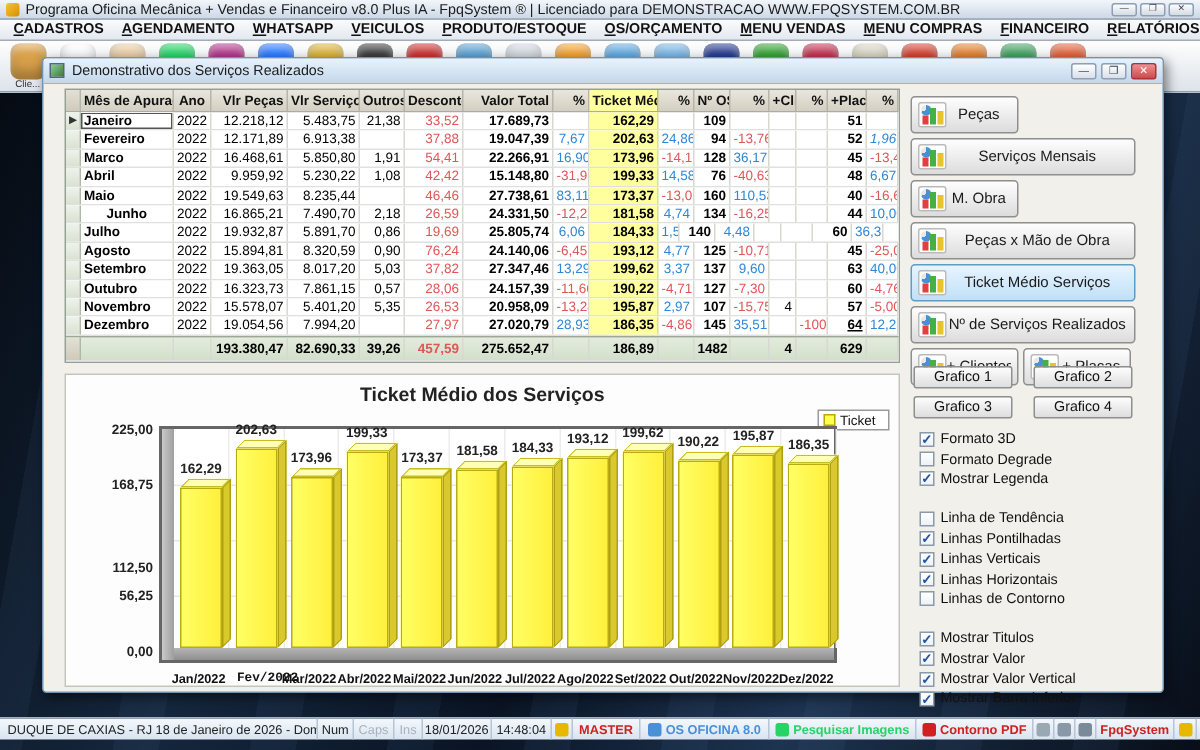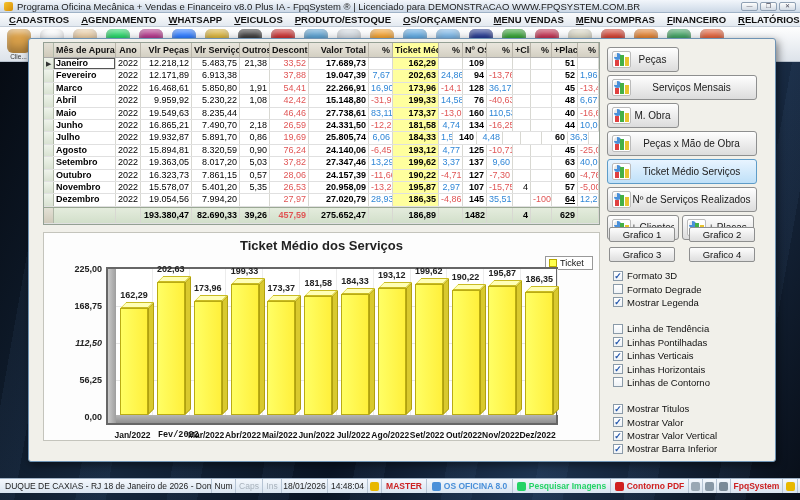--- a/index.html
+++ b/index.html
@@ -177,20 +177,29 @@
     <div class="tbi">
       <div class="tbg" style="background: rgb(63, 160, 96);"></div>
     </div>
     <div class="tbi">
       <div class="tbg" style="background: rgb(224, 96, 58);"></div>
     </div>
   </div>
 <div class="desktop"></div>
 
 <div class="child">
+  <div class="ctitle">
+    <span class="cico2"></span>
+    <span class="ctext">Demonstrativo dos Serviços Realizados</span>
+    <span class="cbtns">
+      <span class="cb2">—</span>
+      <span class="cb2">❐</span>
+      <span class="cb2 close">✕</span>
+    </span>
+  </div>
   <div class="ccontent">
     <div class="grid">
         <div class="trow thead">
           <div class="tc c sel" style="width: 10px;"></div>
           <div class="tc l" style="width: 62px;">Mês de Apuração</div>
           <div class="tc c" style="width: 25px;">Ano</div>
           <div class="tc r" style="width: 51px;">Vlr Peças</div>
           <div class="tc r" style="width: 48px;">Vlr Serviço</div>
           <div class="tc r" style="width: 30px;">Outros</div>
           <div class="tc r" style="width: 39px;">Desconto</div>
@@ -234,21 +243,21 @@
           <div class="tc r neg" style="width: 39px;">37,88</div>
           <div class="tc r  b" style="width: 60px;">19.047,39</div>
           <div class="tc r pos" style="width: 24px;">7,67</div>
           <div class="tc r  tick b" style="width: 46px;">202,63</div>
           <div class="tc r pos" style="width: 24px;">24,86</div>
           <div class="tc r  b" style="width: 24px;">94</div>
           <div class="tc r neg" style="width: 26px;">-13,76</div>
           <div class="tc r" style="width: 18px;"></div>
           <div class="tc r" style="width: 21px;"></div>
           <div class="tc r  b" style="width: 26px;">52</div>
-          <div class="tc r pos" style="width: 21px;">1,96</div>
+          <div class="tc r pos" style="width: 21px; font-style: italic;">1,96</div>
         </div>
         <div class="trow">
           <div class="tc c sel" style="width: 10px;"></div>
           <div class="tc l  b" style="width: 62px;">Marco</div>
           <div class="tc c" style="width: 25px;">2022</div>
           <div class="tc r" style="width: 51px;">16.468,61</div>
           <div class="tc r" style="width: 48px;">5.850,80</div>
           <div class="tc r" style="width: 30px;">1,91</div>
           <div class="tc r neg" style="width: 39px;">54,41</div>
           <div class="tc r  b" style="width: 60px;">22.266,91</div>
@@ -295,21 +304,21 @@
           <div class="tc r neg" style="width: 24px;">-13,02</div>
           <div class="tc r  b" style="width: 24px;">160</div>
           <div class="tc r pos" style="width: 26px;">110,53</div>
           <div class="tc r" style="width: 18px;"></div>
           <div class="tc r" style="width: 21px;"></div>
           <div class="tc r  b" style="width: 26px;">40</div>
           <div class="tc r neg" style="width: 21px;">-16,67</div>
         </div>
         <div class="trow">
           <div class="tc c sel" style="width: 10px;"></div>
-          <div class="tc l  b" style="width: 62px;">Junho</div>
+          <div class="tc l  b" style="width: 62px; text-align: center;">Junho</div>
           <div class="tc c" style="width: 25px;">2022</div>
           <div class="tc r" style="width: 51px;">16.865,21</div>
           <div class="tc r" style="width: 48px;">7.490,70</div>
           <div class="tc r" style="width: 30px;">2,18</div>
           <div class="tc r neg" style="width: 39px;">26,59</div>
           <div class="tc r  b" style="width: 60px;">24.331,50</div>
           <div class="tc r neg" style="width: 24px;">-12,28</div>
           <div class="tc r  tick b" style="width: 46px;">181,58</div>
           <div class="tc r pos" style="width: 24px;">4,74</div>
           <div class="tc r  b" style="width: 24px;">134</div>
@@ -642,21 +651,21 @@
             </div>
             <div class="slot" style="left: 405.167px; width: 36.8333px;">
               <div class="bar" style="height: 123px;"></div>
               <div class="vlab" style="bottom: 131px; left: -4px;">186,35</div>
             </div>
           </div>
       </div>
       <div id="yaxis">
           <div class="ylab" style="top: 31px;">225,00</div>
           <div class="ylab" style="top: 68px;">168,75</div>
-          <div class="ylab" style="top: 105px; font-style: italic;">112,50</div>
+          <div class="ylab" style="top: 123px;">112,50</div>
           <div class="ylab" style="top: 142px;">56,25</div>
           <div class="ylab" style="top: 179px;">0,00</div>
         </div>
       <div id="xaxis">
           <div class="xlab" style="left: 66px; width: 44.8333px;">Jan/2022</div>
           <div class="xlab" style="left: 102.833px; width: 63px; font-family: Liberation Mono, monospace;">Fev/2022</div>
           <div class="xlab" style="left: 139.667px; width: 44.8333px;">Mar/2022</div>
           <div class="xlab" style="left: 176.5px; width: 44.8333px;">Abr/2022</div>
           <div class="xlab" style="left: 213.333px; width: 44.8333px;">Mai/2022</div>
           <div class="xlab" style="left: 250.167px; width: 44.8333px;">Jun/2022</div>

